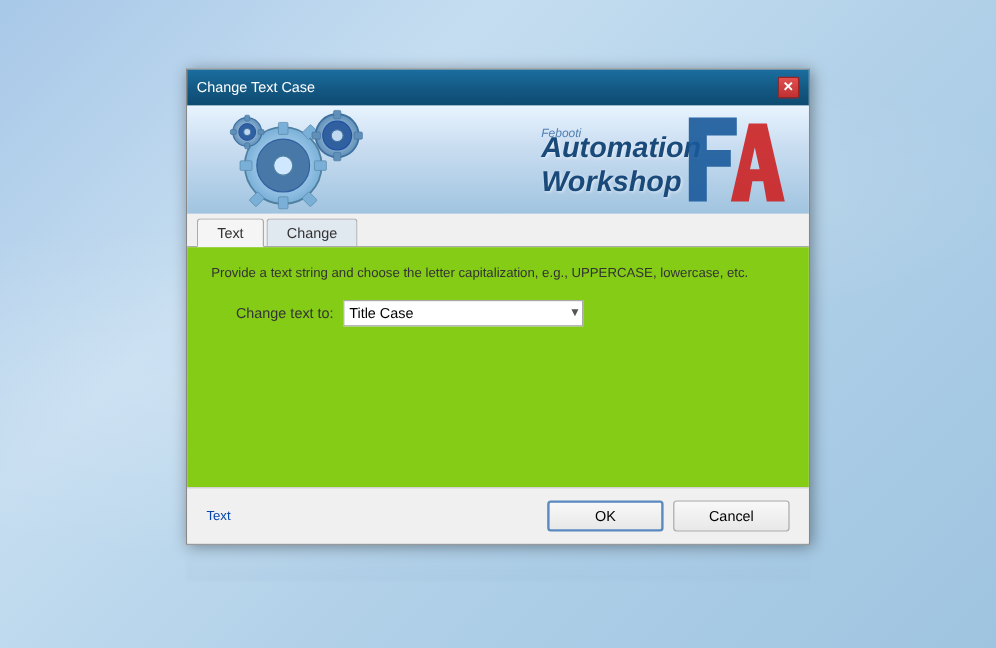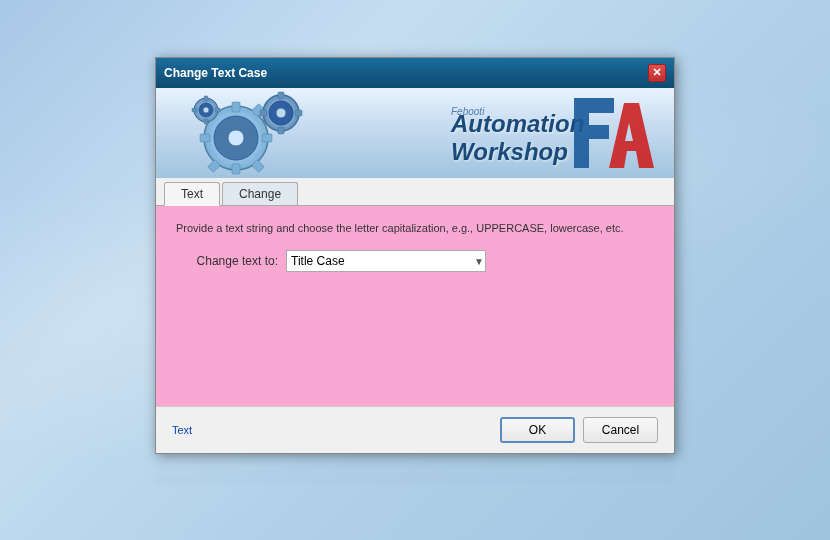--- a/index.html
+++ b/index.html
@@ -42,21 +42,21 @@
       color: white;
       display: flex;
       align-items: center;
       justify-content: space-between;
       padding: 6px 8px;
       height: 30px;
     }
 
     .title-bar-title {
       font-size: 12px;
-      font-weight: bold;
+      font-weight: normal;
       color: white;
     }
 
     .title-bar-close {
       width: 18px;
       height: 18px;
       background: linear-gradient(180deg, #e05050 0%, #c03030 100%);
       border: 1px solid #a02020;
       border-radius: 2px;
       display: flex;
@@ -122,21 +122,21 @@
     .tab.active {
       background: #f5f5f5;
       border-bottom: 1px solid #f5f5f5;
       margin-bottom: -1px;
       z-index: 1;
       position: relative;
     }
 
     
     .content {
-      background: #f9a8d4;
+      background: #84cc16;
       padding: 16px 20px;
       min-height: 200px;
     }
 
     .description {
       font-size: 11px;
       color: #333;
       margin-bottom: 16px;
     }
 
@@ -224,21 +224,21 @@
       text-decoration: none;
       cursor: pointer;
     }
 
     .footer-buttons {
       display: flex;
       gap: 8px;
     }
 
     .btn {
-      width: 75px;
+      width: 97px;
       height: 26px;
       border: 1px solid #aaa;
       background: linear-gradient(180deg, #f8f8f8 0%, #e8e8e8 100%);
       font-size: 12px;
       cursor: pointer;
       display: flex;
       align-items: center;
       justify-content: center;
       border-radius: 3px;
     }

